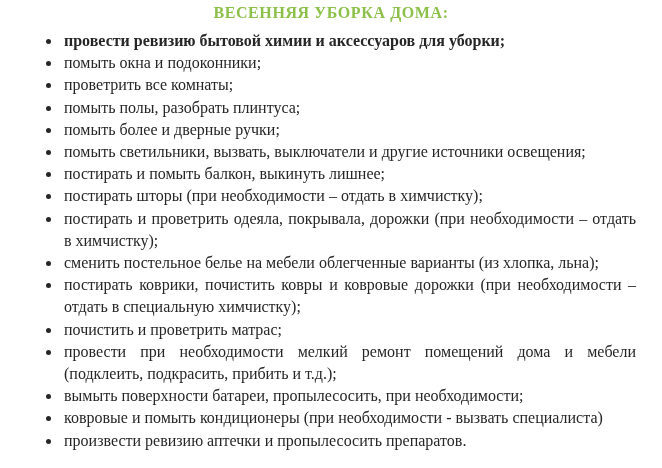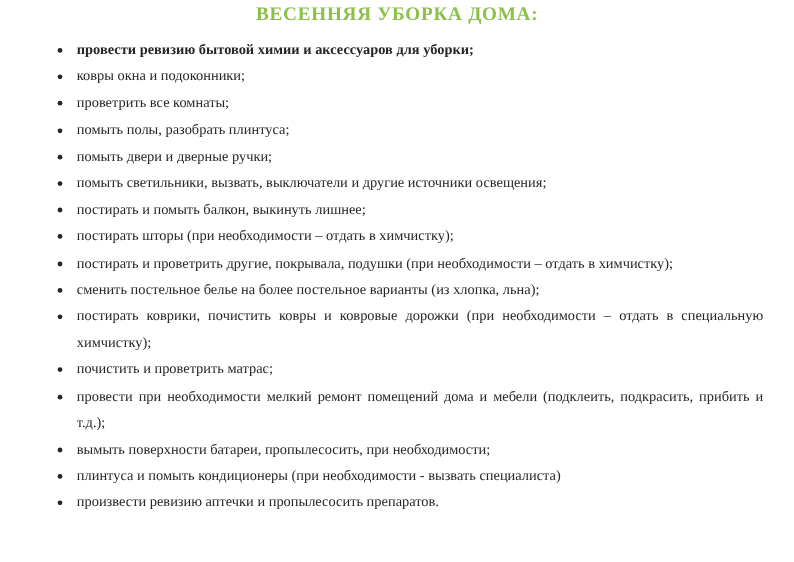--- a/index.html
+++ b/index.html
@@ -26,45 +26,45 @@
     line-height: 19px;
     font-weight: bold;
     letter-spacing: 0.6px;
   }
   .checklist {
     margin: 0;
     padding: 0 26px 0 62px;
     list-style: disc outside;
   }
   .checklist li {
-    font-size: 12px;
+    font-size: 16px;
     line-height: 22.2px;
     text-align: justify;
     padding-left: 2px;
   }
   .checklist li.bold {
     font-weight: bold;
   }
 </style>
 </head>
 <body>
 
 <div class="page">
   <h1 class="title" style="color: rgb(141, 192, 75);">ВЕСЕННЯЯ УБОРКА ДОМА:</h1>
   <ul class="checklist" style="color: rgb(38, 38, 38);">
       <li class="bold">провести ревизию бытовой химии и аксессуаров для уборки;</li>
-      <li>ковры окна и подоконники;</li>
+      <li>помыть окна и подоконники;</li>
       <li>проветрить все комнаты;</li>
       <li>помыть полы, разобрать плинтуса;</li>
-      <li>помыть двери и дверные ручки;</li>
+      <li>помыть более и дверные ручки;</li>
       <li>помыть светильники, вызвать, выключатели и другие источники освещения;</li>
       <li>постирать и помыть балкон, выкинуть лишнее;</li>
       <li>постирать шторы (при необходимости – отдать в химчистку);</li>
-      <li>постирать и проветрить другие, покрывала, подушки (при необходимости – отдать в химчистку);</li>
-      <li>сменить постельное белье на более постельное варианты (из хлопка, льна);</li>
+      <li>постирать и проветрить одеяла, покрывала, дорожки (при необходимости – отдать в химчистку);</li>
+      <li>сменить постельное белье на мебели облегченные варианты (из хлопка, льна);</li>
       <li>постирать коврики, почистить ковры и ковровые дорожки (при необходимости – отдать в специальную химчистку);</li>
       <li>почистить и проветрить матрас;</li>
       <li>провести при необходимости  мелкий ремонт помещений дома и мебели (подклеить, подкрасить, прибить и т.д.);</li>
       <li>вымыть поверхности батареи, пропылесосить, при необходимости;</li>
-      <li>плинтуса и помыть кондиционеры (при необходимости - вызвать специалиста)</li>
+      <li>ковровые и помыть кондиционеры (при необходимости - вызвать специалиста)</li>
       <li>произвести ревизию аптечки и пропылесосить препаратов.</li>
     </ul>
 </div>
 
 </body></html>

